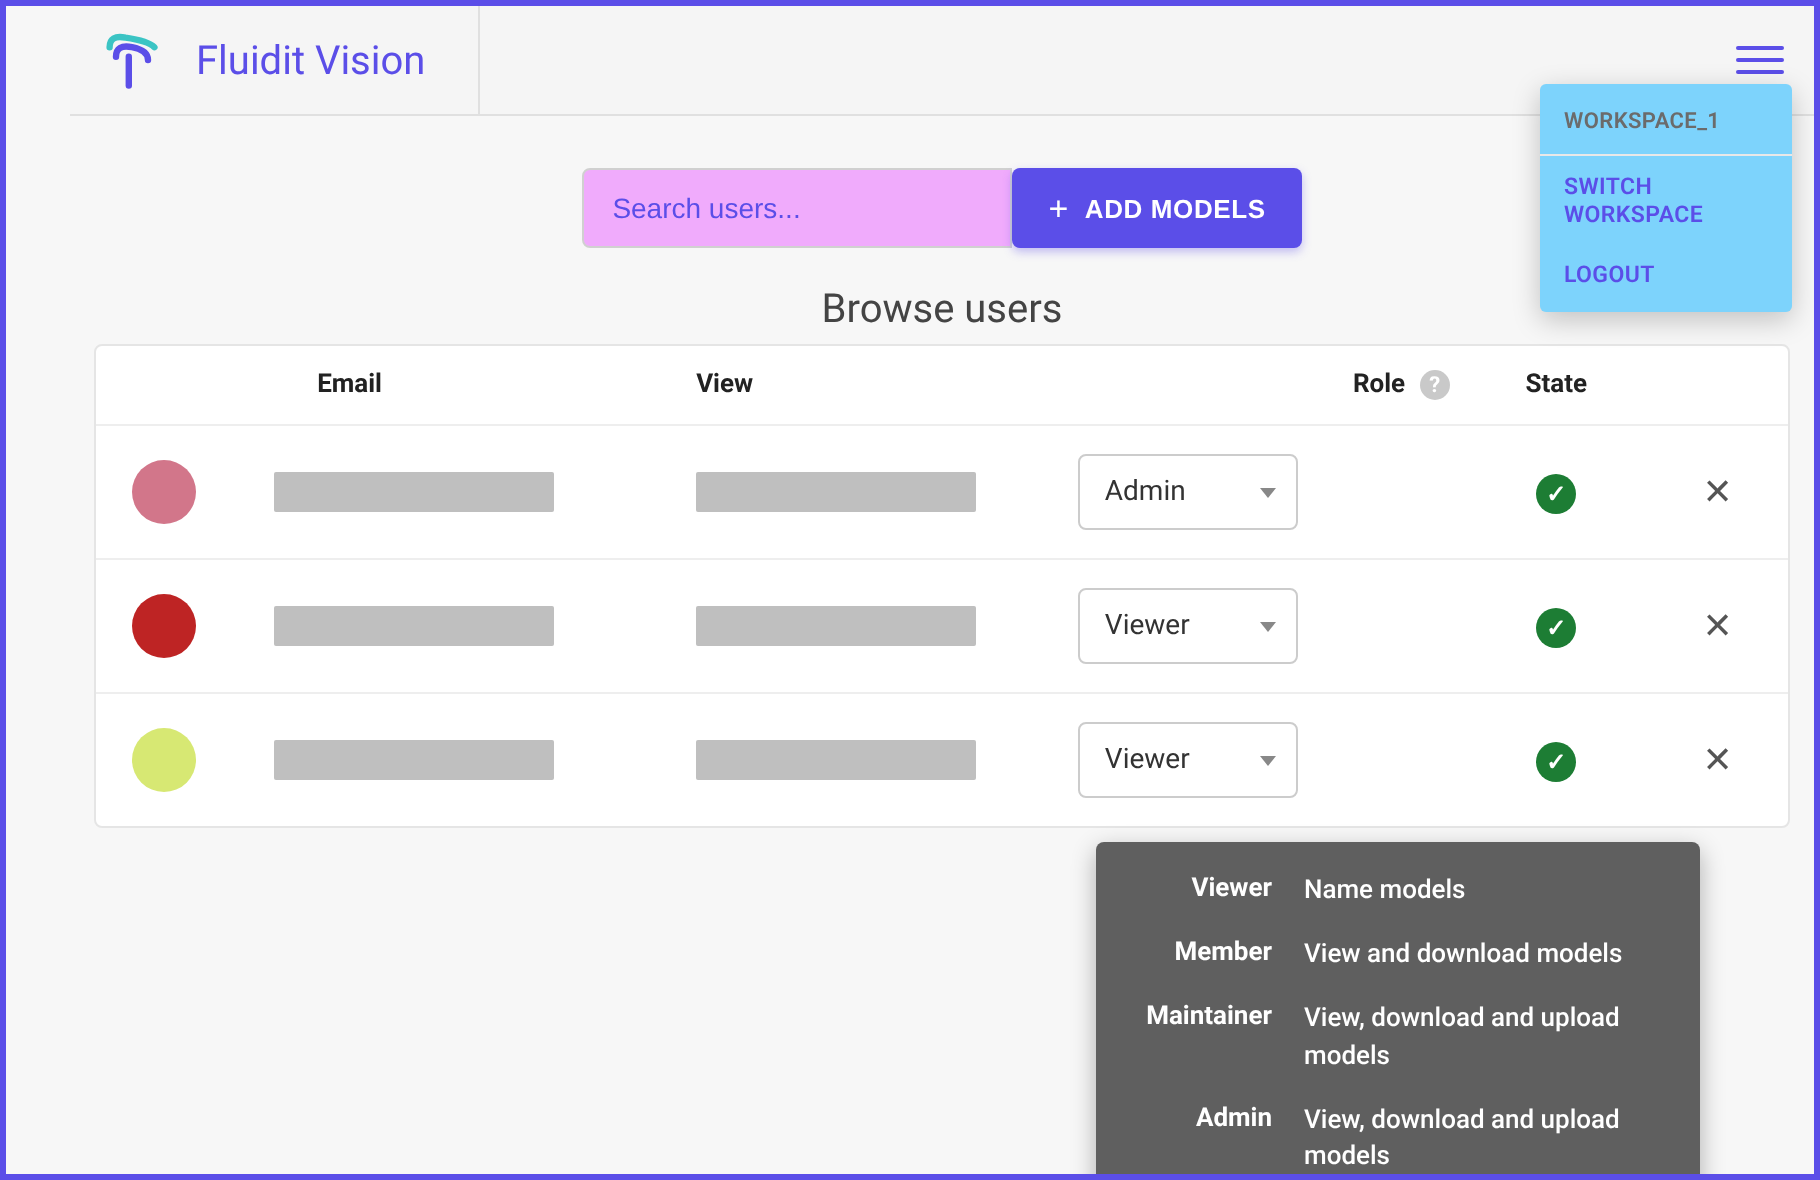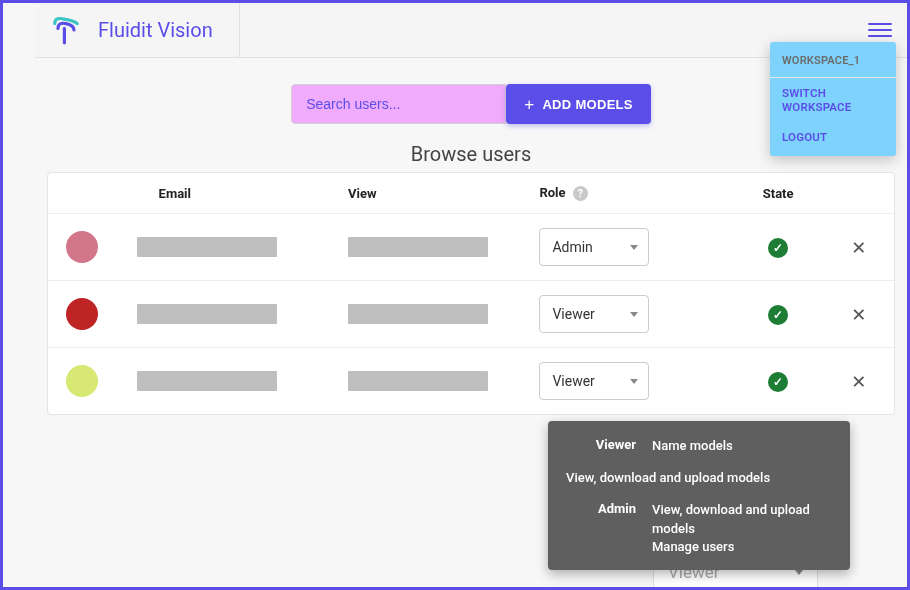--- a/index.html
+++ b/index.html
@@ -113,21 +113,21 @@
       text-align: left;
       font-size: 13px;
       font-weight: 700;
       color: #222;
       padding: 12px 8px;
       border-bottom: 1px solid #eee;
     }
     thead th.col-avatar { width: 80px; }
     thead th.col-email { width: 210px; padding-left: 30px;}
     thead th.col-name { width: 190px; }
-    thead th.col-role { width: 200px; }
+    thead th.col-role { width: 200px; text-align: right; }
     thead th.col-state { width: 90px; text-align: center;}
     thead th.col-delete { width: 70px; }
     tbody tr { border-bottom: 1px solid #eee; }
     tbody tr:last-child { border-bottom: none; }
     tbody td { padding: 14px 8px; vertical-align: middle; }
     .avatar {
       width: 32px; height: 32px; border-radius: 50%;
       margin-left: 10px;
     }
     .redacted {
@@ -371,20 +371,25 @@
       </div>
   </div>
 
   <div class="tooltip-panel">
     <div id="tooltip-rows">
         <div class="tooltip-row">
     <div class="tooltip-role">Viewer</div>
     <div class="tooltip-desc">Name models</div>
   </div>
         <div class="tooltip-row">
+    <div class="tooltip-role">Member</div>
+    <div class="tooltip-desc">View and download models</div>
+  </div>
+        <div class="tooltip-row">
+    <div class="tooltip-role">Maintainer</div>
     <div class="tooltip-desc">View, download and upload models</div>
   </div>
         <div class="tooltip-row">
     <div class="tooltip-role">Admin</div>
     <div class="tooltip-desc">View, download and upload models<br>Manage users</div>
   </div>
       </div>
   </div>
 </div>
 

